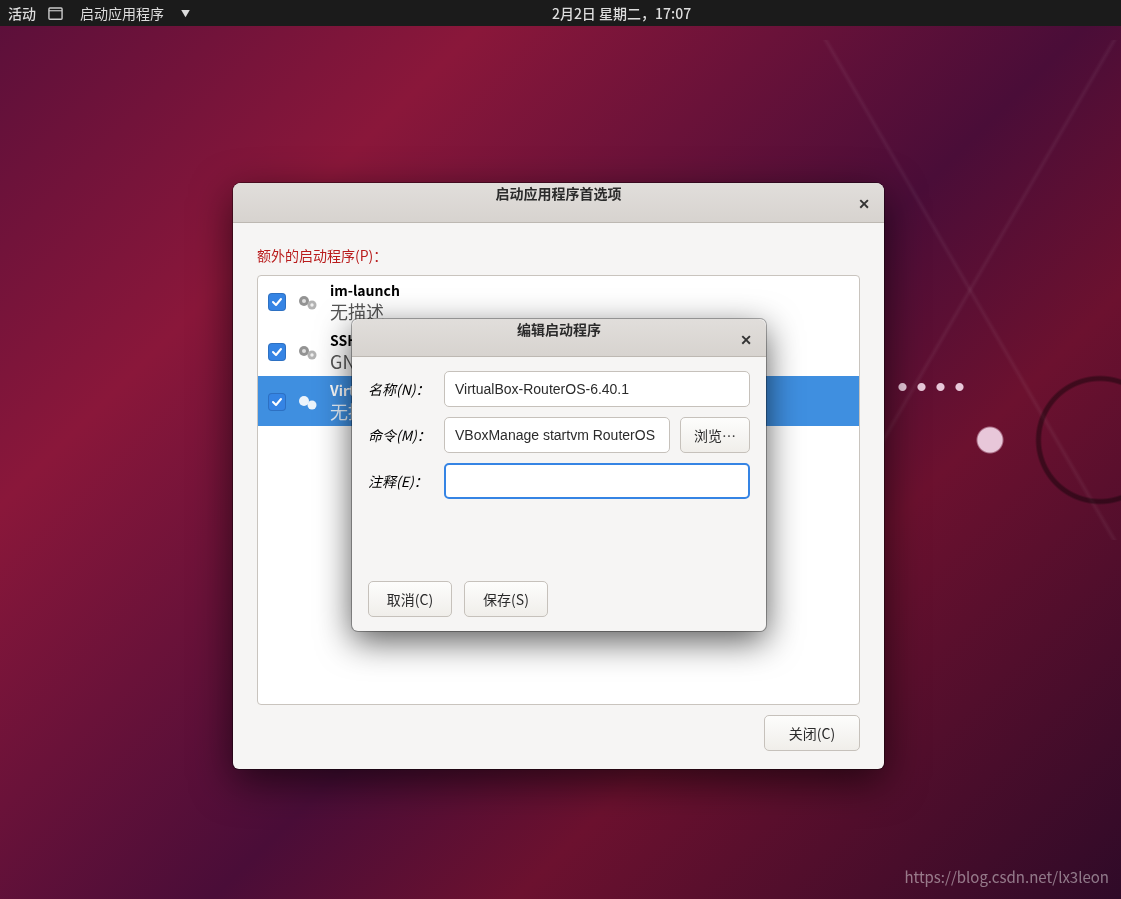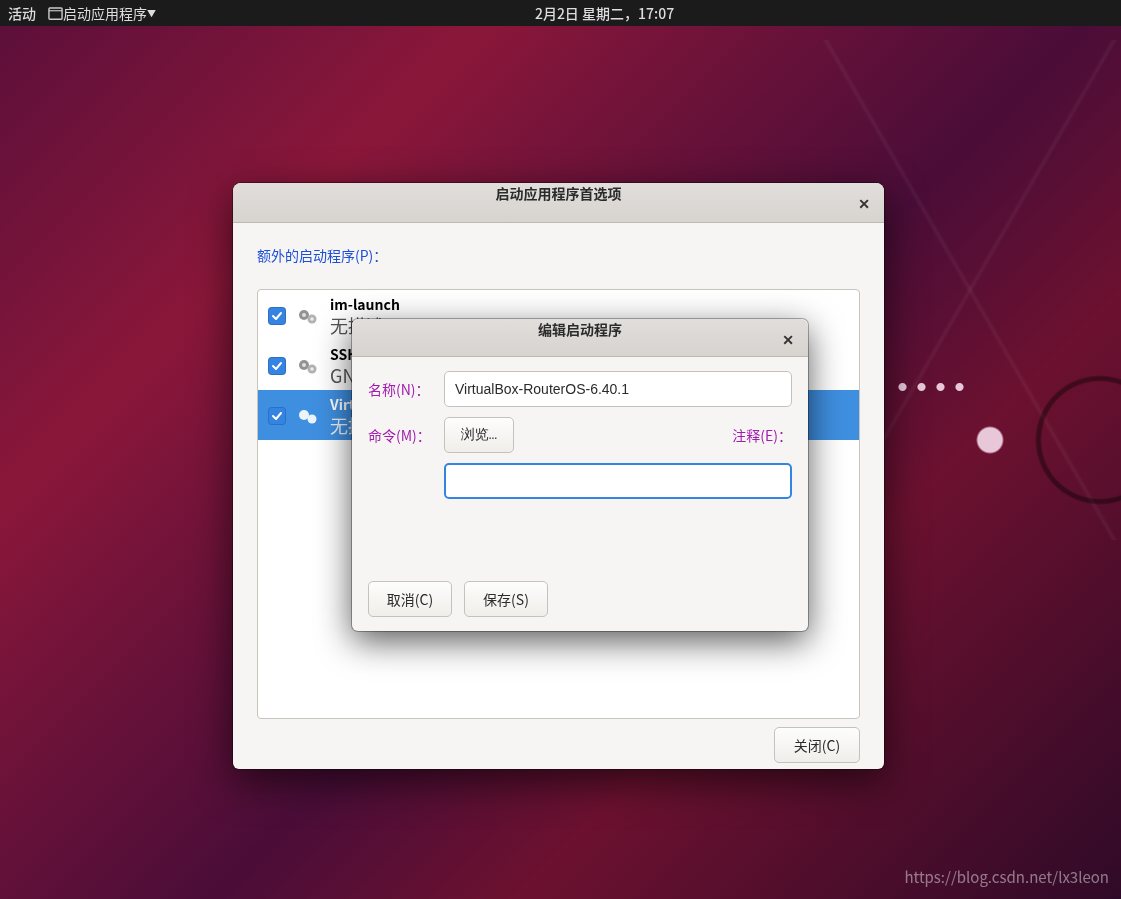--- a/index.html
+++ b/index.html
@@ -18,21 +18,21 @@
       linear-gradient(120deg, transparent 49.5%, rgba(255,255,255,0.05) 50%, transparent 50.5%) 720px 40px/500px 500px no-repeat;
   }
   .dots { position:absolute; left:898px; top:380px; color:#e8c7d9; font-size:9px; letter-spacing:4px;}
   
   .topbar {
     position: relative; z-index:2; display: flex; align-items: center;
     height: 26px; background: #1b1b1b; color: #ddd; font-size: 14px;
     padding: 4px 8px; gap: 12px;
   }
   .topbar .spacer { flex: 1; }
-  .topbar .app-menu { display:flex; align-items:center; gap:0;}
+  .topbar .app-menu { display:flex; align-items:center; gap:17px;}
   .app-icon { width:15px; height:13px; display:inline-block; }
   .app-icon svg{display:block;}
   .activities{font-weight:500;}
   .clock { font-weight:500;}
   
   .window {
     position: absolute; left: 233px; top: 183px; width: 651px; height: 586px;
     background: #f6f5f4; border-radius: 8px 8px 6px 6px;
     box-shadow: 0 12px 40px rgba(0,0,0,0.6), 0 0 0 1px rgba(0,0,0,0.35);
     z-index:3;
@@ -42,21 +42,21 @@
     position: relative; background: linear-gradient(#e1dedb, #d7d3cf);
     border-bottom: 1px solid #bdb8b2; border-radius: 8px 8px 0 0;
     color: #2b2b2b; font-weight: 600; font-size: 14px;
   }
   .titlebar .close-btn {
     position: absolute; right: 8px; top: 8px; width: 24px; height: 24px;
     display:flex;align-items:center;justify-content:center; border-radius:50%;
     cursor:pointer; font-size:14px; color:#333;
   }
   .win-body { padding: 22px 24px 18px; display:flex; flex-direction:column; gap:8px; height:calc(100% - 40px);}
-  .section-label { font-size: 14px; color: #1d4ed8; margin-bottom:16px;}
+  .section-label { font-size: 14px; color: #b91c1c; margin-bottom:2px;}
   .list-frame {
     display:flex; gap:12px; flex:0 0 auto; height:430px;
   }
   .listbox {
     flex:1; background:#fff; border:1px solid #c9c4be; border-radius:4px;
     overflow:hidden;
   }
   .side-buttons { display:flex; flex-direction:column; gap:10px; width:86px;}
   .gbtn {
     height:36px; background:linear-gradient(#fdfdfc,#f0eeea);
@@ -75,35 +75,35 @@
   .checkbox svg{width:12px;height:12px;}
   .cog-icon{width:24px;height:22px;opacity:.9;flex-shrink:0;}
   .list-row.selected .cog-icon{filter:brightness(1.8);}
   .row-text{display:flex;flex-direction:column;line-height:1.25;}
   .row-title{font-weight:600;font-size:14px;}
   .row-sub{font-size:18px;color:#555;}
   .list-row.selected .row-sub{color:#e9f2fc;}
   .bottom-row{display:flex;justify-content:flex-end;margin-top:auto;}
   
   .dialog {
-    position:absolute; left:352px; top:319px; width:456px; height:312px;
+    position:absolute; left:352px; top:319px; width:414px; height:312px;
     background:#f6f5f4; border-radius:6px;
     box-shadow: 0 10px 34px rgba(0,0,0,0.65), 0 0 0 1px rgba(0,0,0,0.3);
     z-index:5;
   }
   .dialog .titlebar{height:38px;}
   .dialog-body{padding:14px 16px;display:flex;flex-direction:column;height:calc(100% - 38px);}
   .form-grid{display:grid;grid-template-columns:66px 1fr auto;gap:10px 10px;align-items:center;}
-  .flabel{font-size:14px;color:#a21caf;text-align:left;white-space:nowrap;}
+  .flabel{font-size:14px;color:#000000;text-align:left;white-space:nowrap;font-style:italic;}
   .tinput{
     height:36px;border:1px solid #c6c1bb;border-radius:5px;background:#fff;
     padding:0 10px;font-size:14px;color:#2b2b2b;outline:none;width:100%;
   }
   .tinput.focused{border:2px solid #3584e4;padding:0 9px;}
-  .browse{width:70px;font-family:Liberation Mono, monospace;}
+  .browse{width:70px;}
   .span2{grid-column:2 / span 2;}
   .dialog-actions{margin-top:auto;display:flex;justify-content:flex-start;gap:12px;padding-top:10px;}
   .watermark{position:absolute;right:12px;bottom:12px;color:rgba(255,255,255,0.45);font-size:15px;z-index:6;margin-left:44px;}
 </style>
 </head>
 <body>
 
 <div class="desktop">
   <div class="dots">●&nbsp;●&nbsp;●&nbsp;●</div>
 
@@ -192,37 +192,38 @@
                 </svg>
             </span>
             <span class="row-text">
               <span class="row-title">VirtualBox-RouterOS-6.40.1</span>
               <span class="row-sub">无描述</span>
             </span>
           </div>
         </div>
       </div>
       <div class="bottom-row">
-        <div class="gbtn" style="width:86px;">关闭(C)</div>
+        <div class="gbtn" style="width:96px;">关闭(C)</div>
       </div>
     </div>
   </div>
 
   <div class="dialog">
     <div class="titlebar">
       <span>编辑启动程序</span>
       <span class="close-btn">
         <span>✕</span>
       </span>
     </div>
     <div class="dialog-body">
       <div class="form-grid">
         <span class="flabel">名称(N)：</span>
         <input class="tinput span2" value="VirtualBox-RouterOS-6.40.1" style="">
         <span class="flabel">命令(M)：</span>
+        <input class="tinput" value="VBoxManage startvm RouterOS" style="">
         <div class="gbtn browse">浏览…</div>
         <span class="flabel">注释(E)：</span>
         <input class="tinput focused span2" value="" style="">
       </div>
       <div class="dialog-actions">
         <div class="gbtn" style="width:84px;">取消(C)</div>
         <div class="gbtn" style="width:84px;">保存(S)</div>
       </div>
     </div>
   </div>

